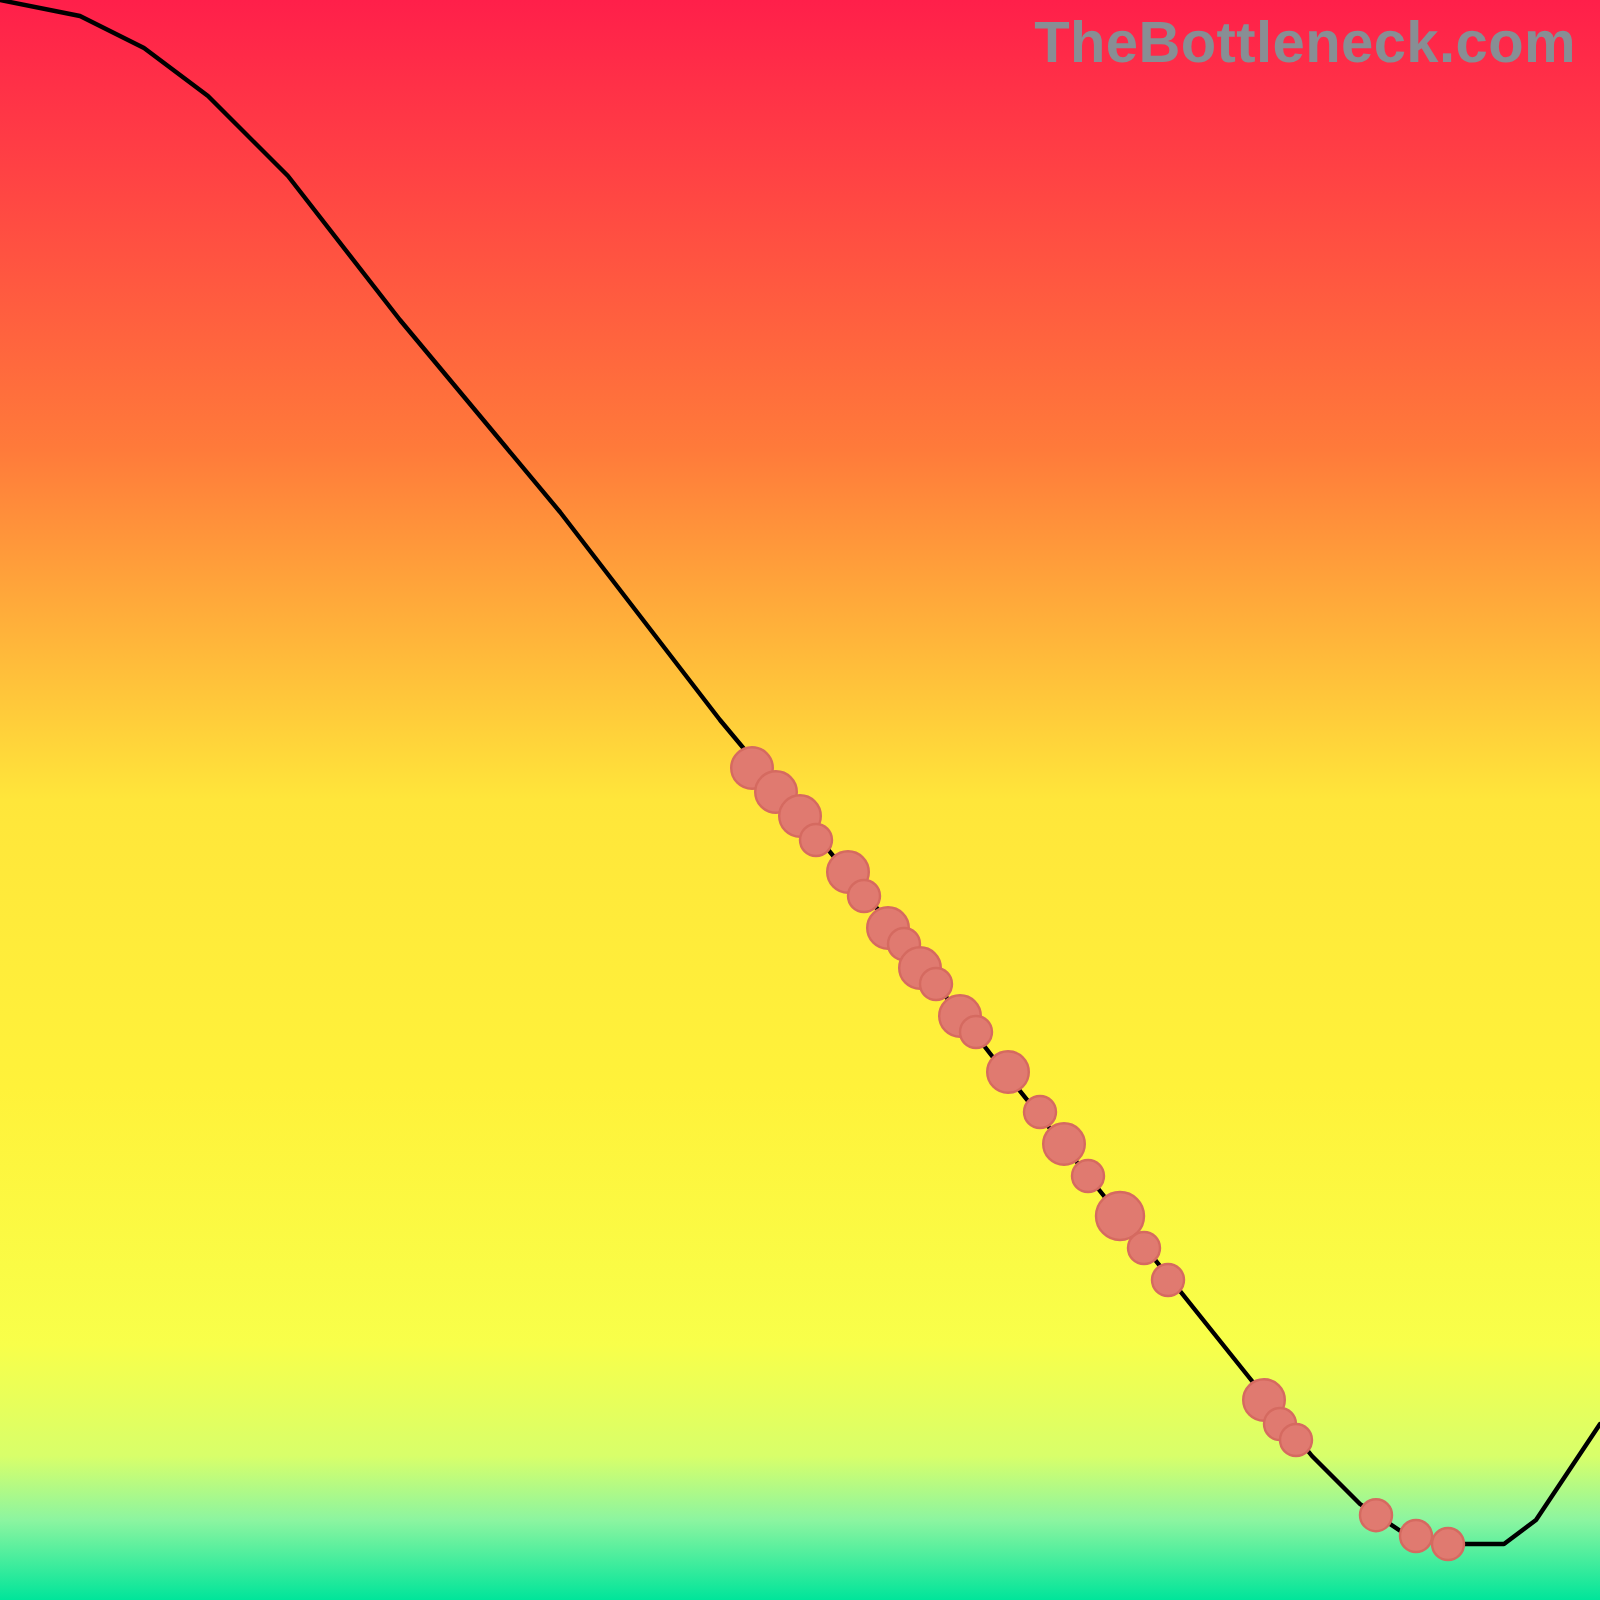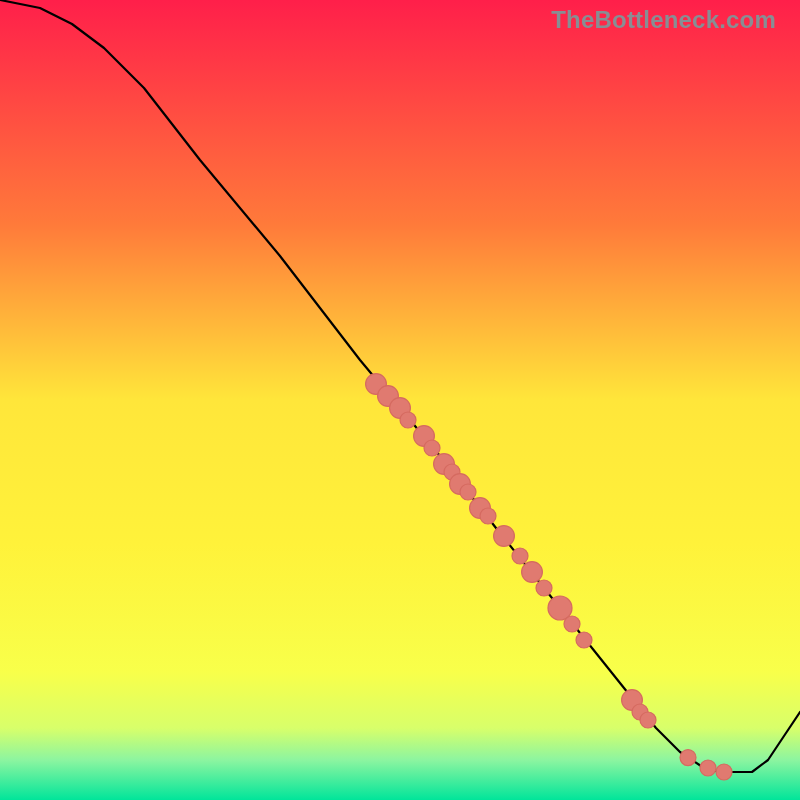--- a/index.html
+++ b/index.html
@@ -12,22 +12,22 @@
     background: #fff;
   }
   .chart-wrap {
     position: relative;
     width: 800px;
     height: 800px;
   }
   .attribution {
     position: absolute;
     top: 6px;
-    right: 24px;
-    font-size: 24px;
+    right: 12px;
+    font-size: 29px;
     font-weight: 600;
     color: #888e94;
     letter-spacing: 0.2px;
     z-index: 10;
     font-family: Arial, Helvetica, sans-serif;
   }
   svg.chart {
     position: absolute;
     inset: 0;
     width: 800px;

